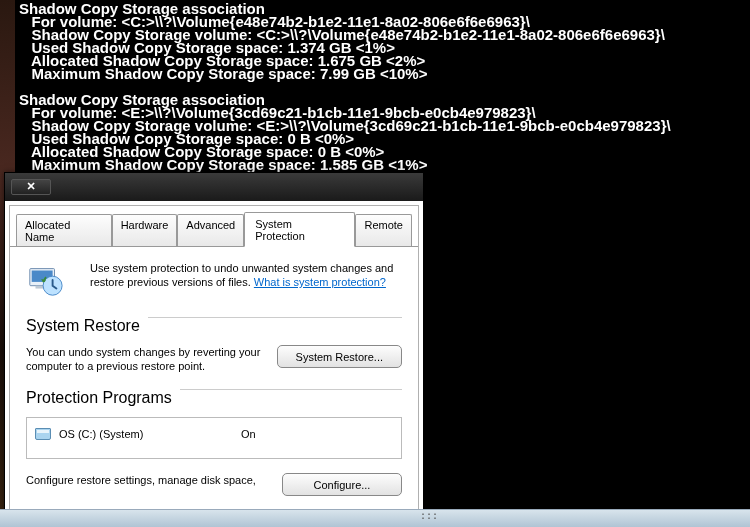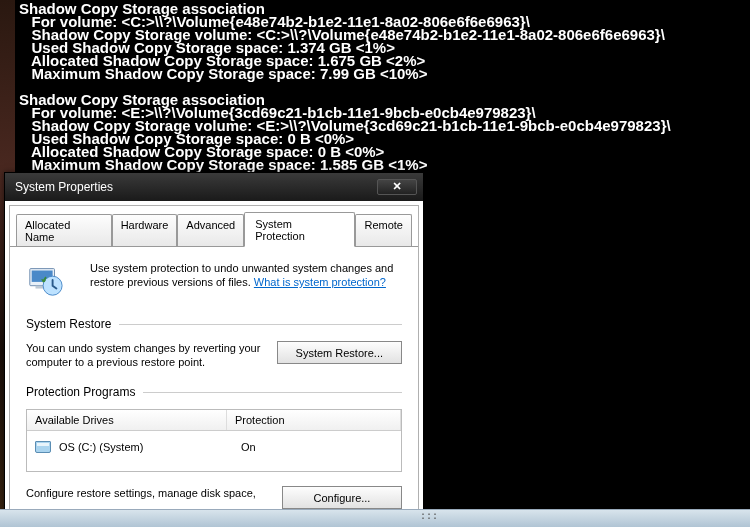--- a/index.html
+++ b/index.html
@@ -13,25 +13,25 @@
 .dialog-inner{border:1px solid #b0b0b0;margin:4px;background:#fff}
 .tab-row{display:flex;padding:6px 6px 0;background:#fff}
 .tab{padding:4px 8px 3px;font-size:11px;border:1px solid #999;border-bottom:none;background:linear-gradient(180deg,#fdfdfd,#e8e8e8);margin-right:0;margin-top:2px;cursor:pointer;border-radius:2px 2px 0 0}
 .tab.active{background:#fff;font-weight:normal;margin-top:0;padding:5px 10px 4px;border-bottom:1px solid #fff;position:relative;z-index:2}
 .tab-content{border-top:1px solid #999;padding:14px 16px 4px;position:relative;top:-1px;font-size:11px;color:#000;background:#fff}
 .intro{display:flex;gap:26px;margin-bottom:18px}
 .intro-icon{width:38px;height:38px;flex:none;position:relative}
 .intro-text{font-size:11px;line-height:14px}
 .intro-text a{color:#0066cc;text-decoration:underline}
 .group{margin-bottom:16px}
-.group-legend{font-size:12px;color:#000;display:flex;align-items:center;margin-bottom:10px}
+.group-legend{font-size:16px;color:#000;display:flex;margin-bottom:10px}
 .group-legend .line{flex:1;height:1px;background:#ccc;margin-left:8px}
 .row{display:flex;align-items:flex-start;gap:4px;margin-bottom:8px}
 .row-text{flex:1;font-size:11px;line-height:14px}
-.btn{min-width:120px;height:23px;background:linear-gradient(180deg,#fdfdfd,#e2e2e2);border:1px solid #888;border-radius:0;font-size:11px;padding:3px 18px;cursor:pointer}
+.btn{min-width:120px;height:23px;background:linear-gradient(180deg,#fdfdfd,#e2e2e2);border:1px solid #888;border-radius:5px;font-size:11px;padding:3px 18px;cursor:pointer}
 .drive-table{border:1px solid #bbb;width:100%}
 .drive-header{display:flex;background:linear-gradient(180deg,#fff,#f0f0f0);border-bottom:1px solid #ccc}
 .drive-header .col{padding:4px 8px;font-size:11px;border-right:1px solid #ddd}
 .col-drive{width:200px}
 .col-prot{flex:1}
 .drive-row{display:flex;padding:10px 8px;font-size:11px;align-items:center;gap:4px}
 .drive-icon{width:16px;height:12px;background:#aad4ef;border:1px solid #5a8db3;border-radius:1px 1px 2px 2px;position:relative;margin-right:4px;flex:none}
 .drive-icon::after{content:"";position:absolute;left:1px;right:1px;top:1px;height:3px;background:#e8f4fb}
 .taskbar{position:absolute;left:0;bottom:0;right:0;height:18px;background:linear-gradient(180deg,#d8e4ec,#b0c4d4);border-top:1px solid #9ab}
 .taskbar-text{position:absolute;left:420px;top:0;font-size:10px;color:#555;font-family:Consolas,monospace}
@@ -52,21 +52,20 @@
 <div>Shadow Copy Storage association</div>
 <div style="white-space:pre">   For volume: &lt;E:&gt;\\?\Volume{3cd69c21-b1cb-11e1-9bcb-e0cb4e979823}\</div>
 <div style="white-space:pre">   Shadow Copy Storage volume: &lt;E:&gt;\\?\Volume{3cd69c21-b1cb-11e1-9bcb-e0cb4e979823}\</div>
 <div style="white-space:pre">   Used Shadow Copy Storage space: 0 B &lt;0%&gt;</div>
 <div style="white-space:pre">   Allocated Shadow Copy Storage space: 0 B &lt;0%&gt;</div>
 <div style="white-space:pre">   Maximum Shadow Copy Storage space: 1.585 GB &lt;1%&gt;</div>
 </div>
 
 <div class="dialog">
  <div class="titlebar">
-  <span class="title-text">System Properties</span>
   <div class="close-btn">✕</div>
  </div>
  <div class="dialog-inner">
   <div class="tab-row">
    <div class="tab">Allocated Name</div>
    <div class="tab">Hardware</div>
    <div class="tab">Advanced</div>
    <div class="tab active">System Protection</div>
    <div class="tab">Remote</div>
   </div>
@@ -99,24 +98,20 @@
      <button class="btn">System Restore...</button>
     </div>
    </div>
 
    <div class="group">
     <div class="group-legend">
      <span>Protection Programs</span>
      <span class="line"></span>
     </div>
     <div class="drive-table">
-     <div class="drive-header">
-      <div class="col col-drive">Available Drives</div>
-      <div class="col col-prot">Protection</div>
-     </div>
      <div class="drive-row">
       <div class="drive-icon"></div>
       <div class="col-drive" style="width:178px">OS (C:) (System)</div>
       <div>On</div>
      </div>
      <div style="height:8px"></div>
     </div>
     <div class="row" style="margin-top:14px">
      <div class="row-text">Configure restore settings, manage disk space,</div>
      <button class="btn">Configure...</button>

